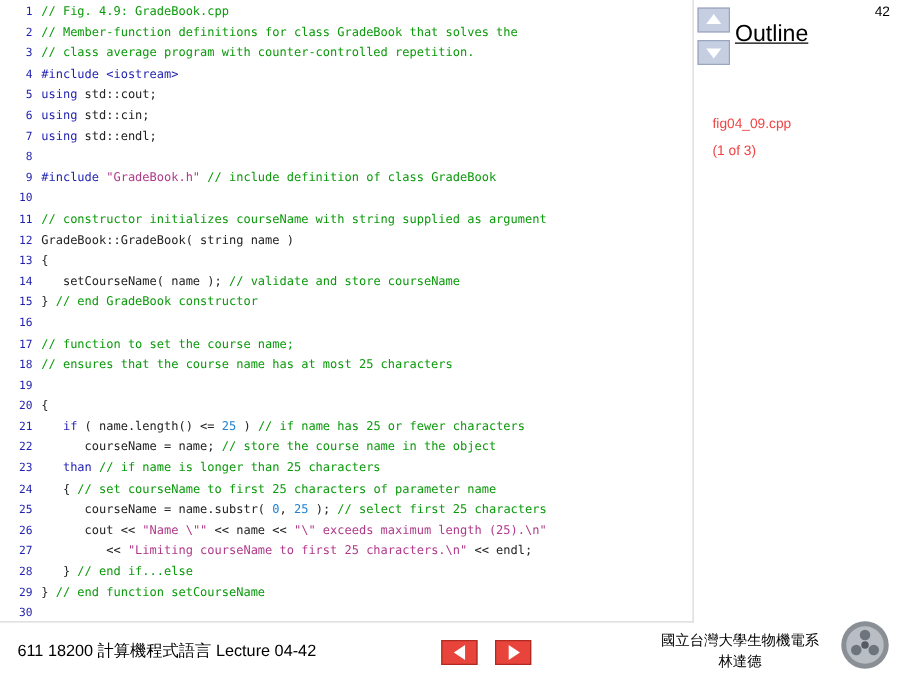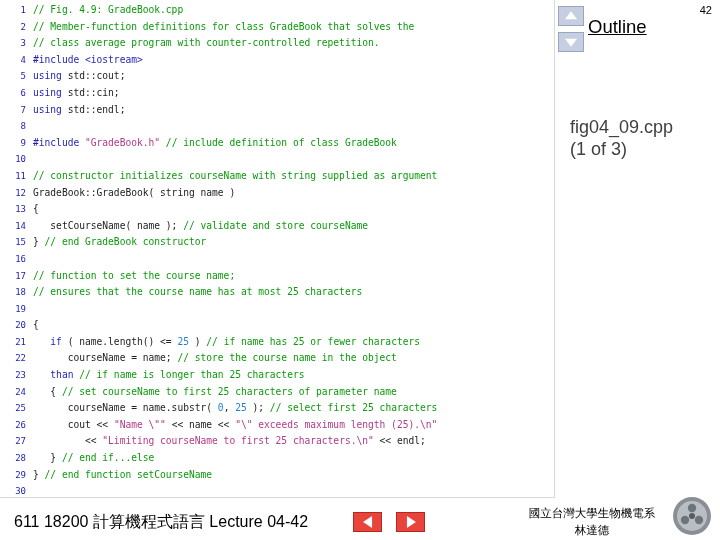--- a/index.html
+++ b/index.html
@@ -101,32 +101,31 @@
     position: absolute;
     right: 8px;
     top: 4px;
     font-size: 11px;
     color: #000000;
   }
   .fig-label {
     position: absolute;
     left: 570px;
     top: 88px;
-    font-size: 18px;
-    color: #404040;
+    font-size: 11px;
+    color: #ef4444;
     line-height: 22px;
-    margin-top: 28px;
   }
 
   
   .footer-left {
     position: absolute;
     left: 14px;
     top: 512px;
-    font-size: 16px;
+    font-size: 13px;
     color: #000000;
   }
   .nav-buttons {
     position: absolute;
     left: 353px;
     top: 512px;
     display: flex;
     gap: 14px;
   }
   .nav-btn {

